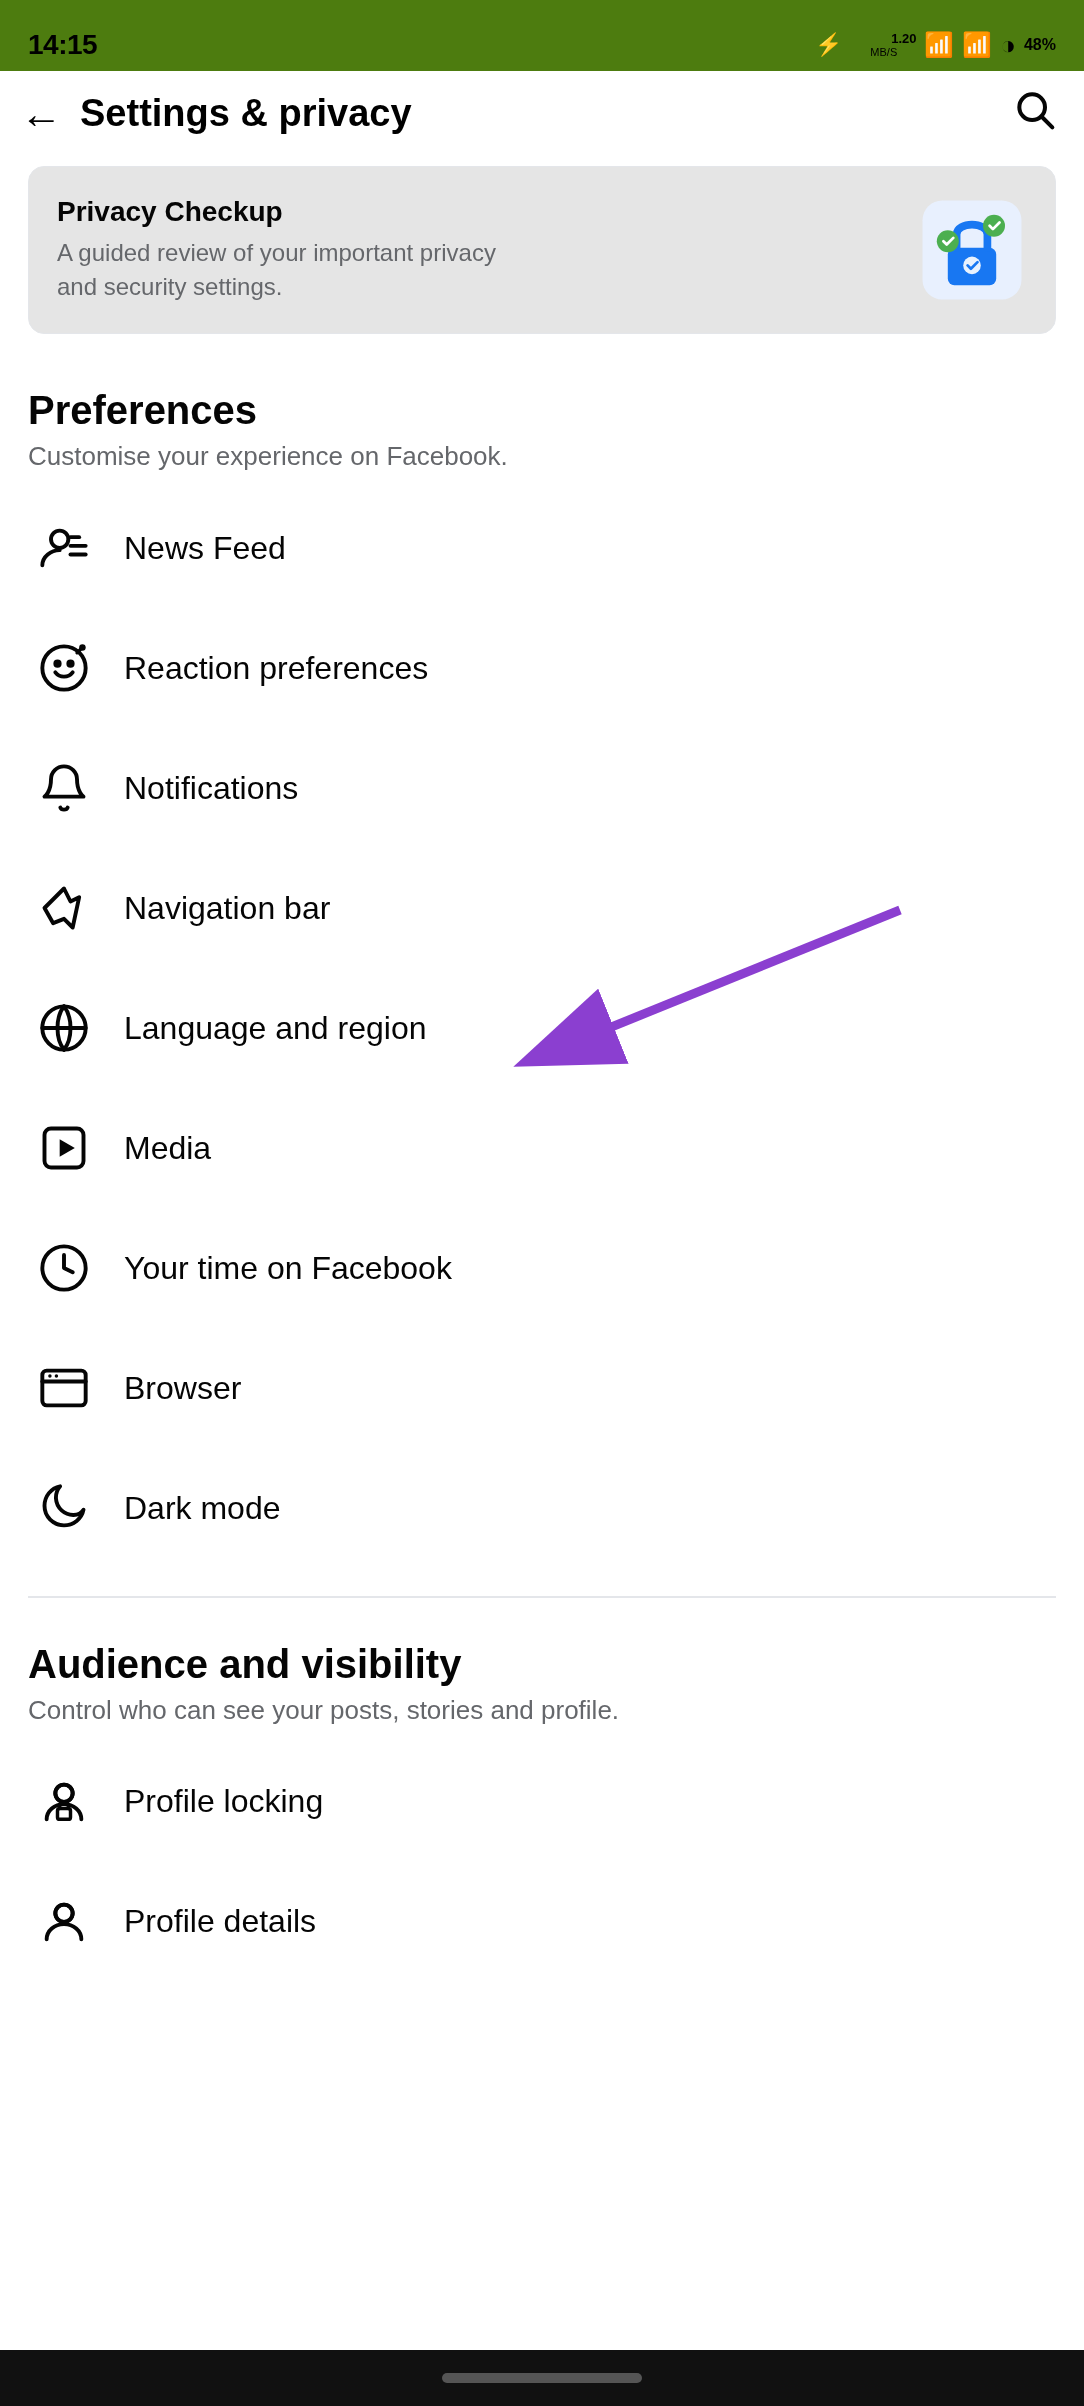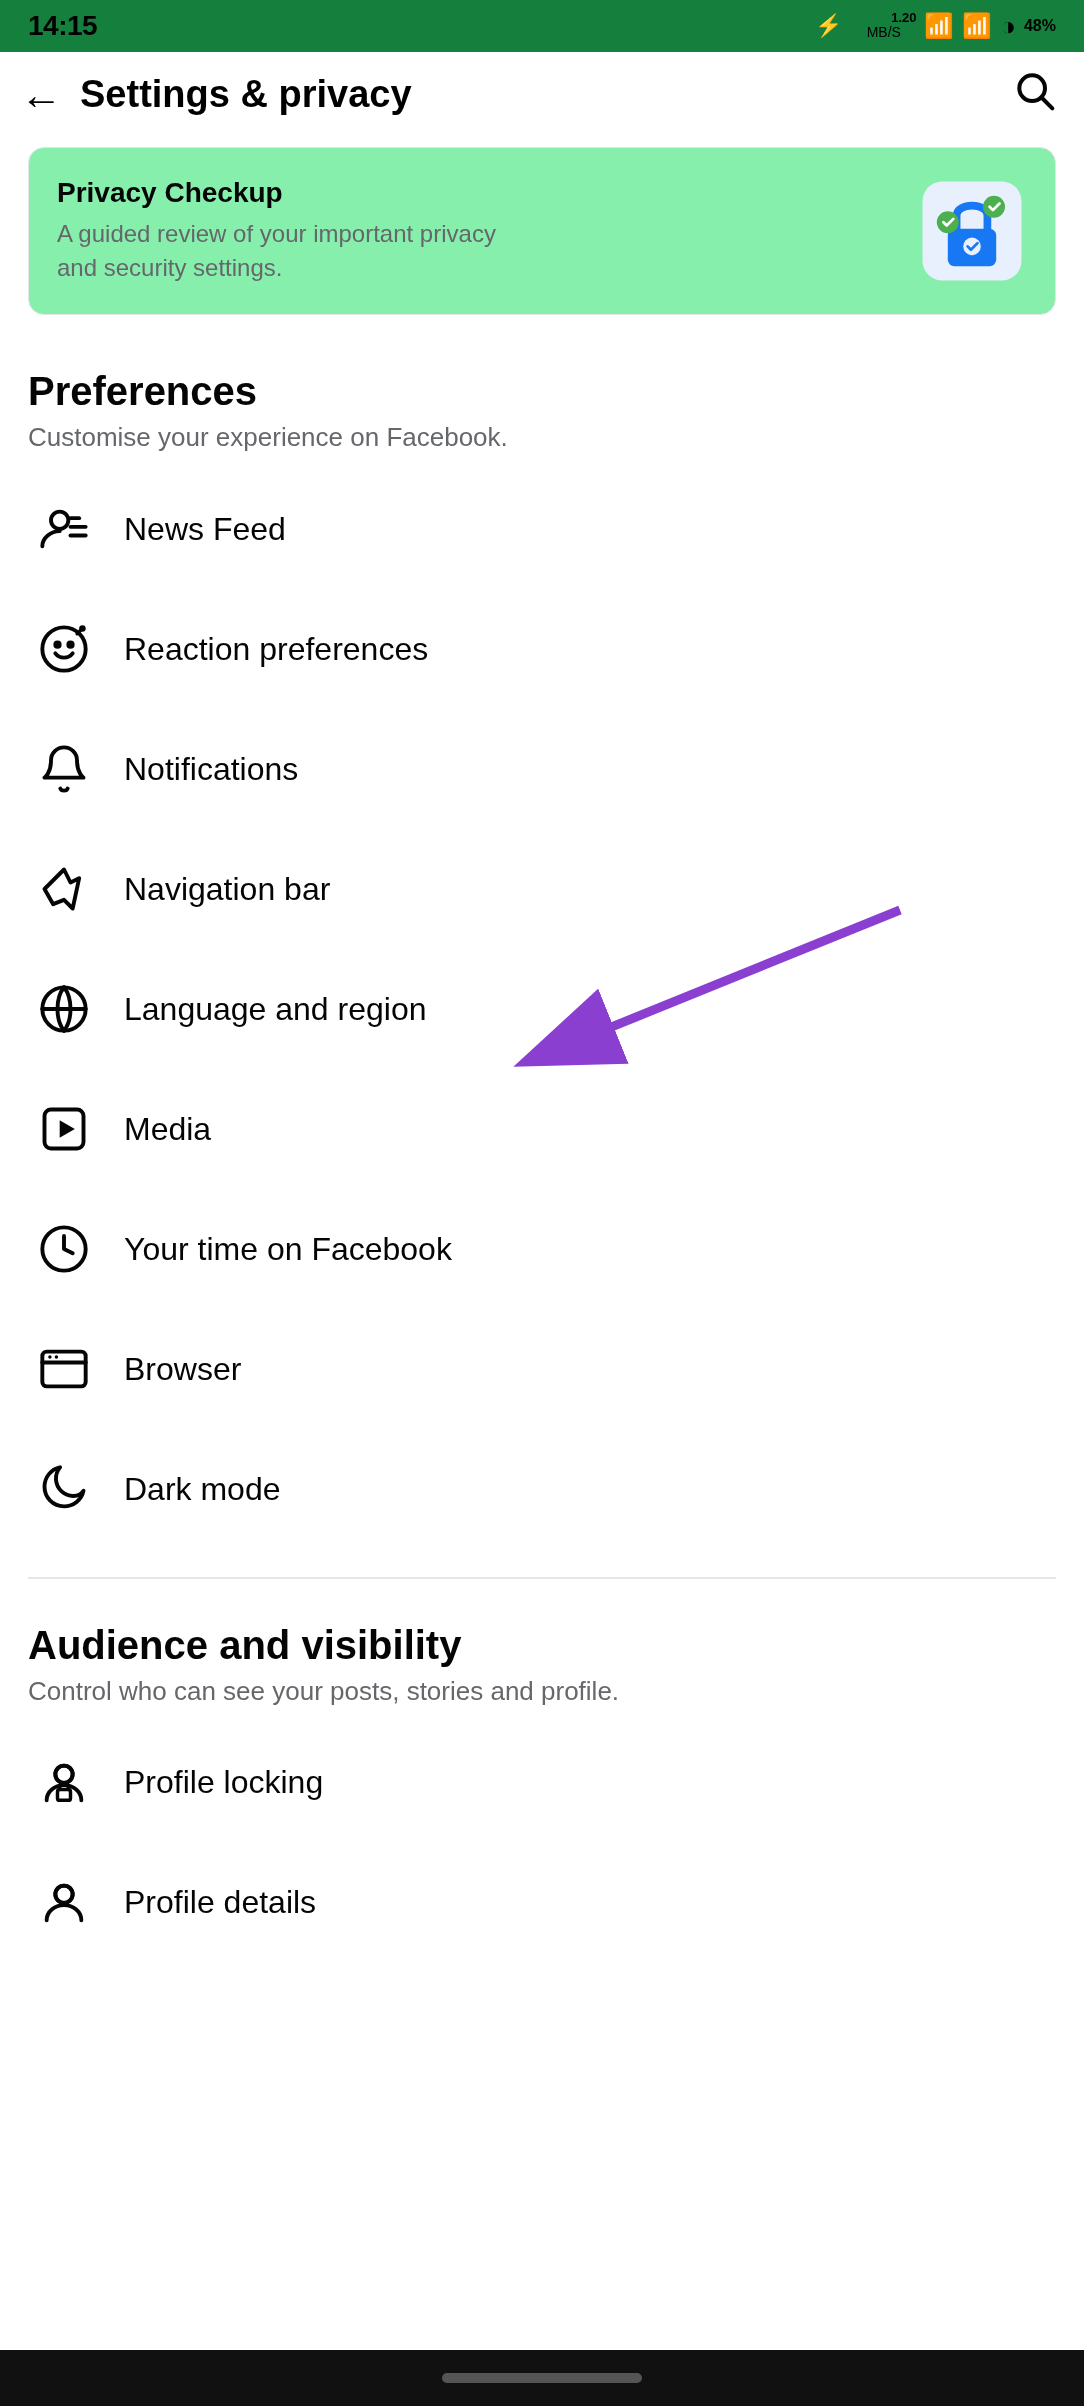--- a/index.html
+++ b/index.html
@@ -12,22 +12,22 @@
       min-height: 2406px;
       overflow-x: hidden;
       position: relative;
     }
 
     
     .status-bar {
       display: flex;
       justify-content: space-between;
       align-items: center;
-      padding: 10px 28px 10px 28px;
-      background: #15803d;
+      padding: 29px 28px 10px 28px;
+      background: #4d7c0f;
       gap: 16px;
     }
     .status-left {
       font-size: 28px;
       font-weight: 700;
       letter-spacing: -0.5px;
     }
     .status-right {
       display: flex;
       align-items: center;
@@ -62,21 +62,21 @@
 
     
     .privacy-card {
       margin: 10px 28px 30px 28px;
       border-radius: 16px;
       border: 1.5px solid #e4e6ea;
       padding: 28px 28px 28px 28px;
       display: flex;
       align-items: center;
       justify-content: space-between;
-      background: #86efac;
+      background: #e5e5e5;
     }
     .privacy-card-text {}
     .privacy-card-title {
       font-size: 28px;
       font-weight: 700;
       color: #050505;
       margin-bottom: 8px;
     }
     .privacy-card-desc {
       font-size: 24px;
@@ -166,21 +166,21 @@
   </style>
 </head>
 <body>
 
 <div class="status-bar">
   <span class="status-left">14:15</span>
   <div class="status-right">
     <span style="font-size:22px;">⚡</span>
     <span style="font-size:18px; line-height:1; text-align:center;">
       <span style="display:block; font-size:13px; font-weight:700; line-height:1.1;margin-left:40px;">1.20</span>
-      <span style="display:block; font-size:14px; line-height:1.1;">MB/S</span>
+      <span style="display:block; font-size:11px; line-height:1.1;">MB/S</span>
     </span>
     <span style="font-size:24px;">📶</span>
     <span style="font-size:24px;">📶</span>
     <span style="font-size:26px;">◑</span>
     <span style="font-size:16px; font-weight:600;">48%</span>
   </div>
 </div>
 
 <div class="top-nav">
   <span class="back-btn">←</span>

